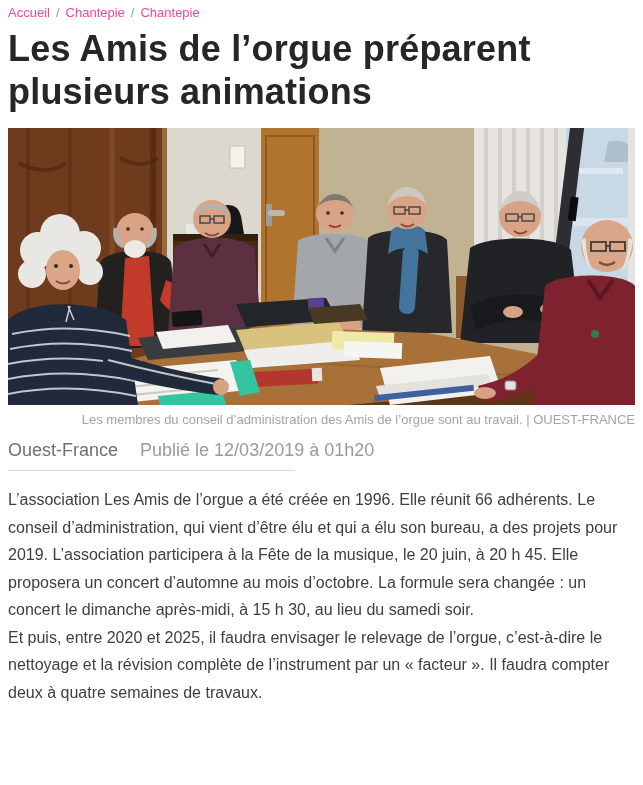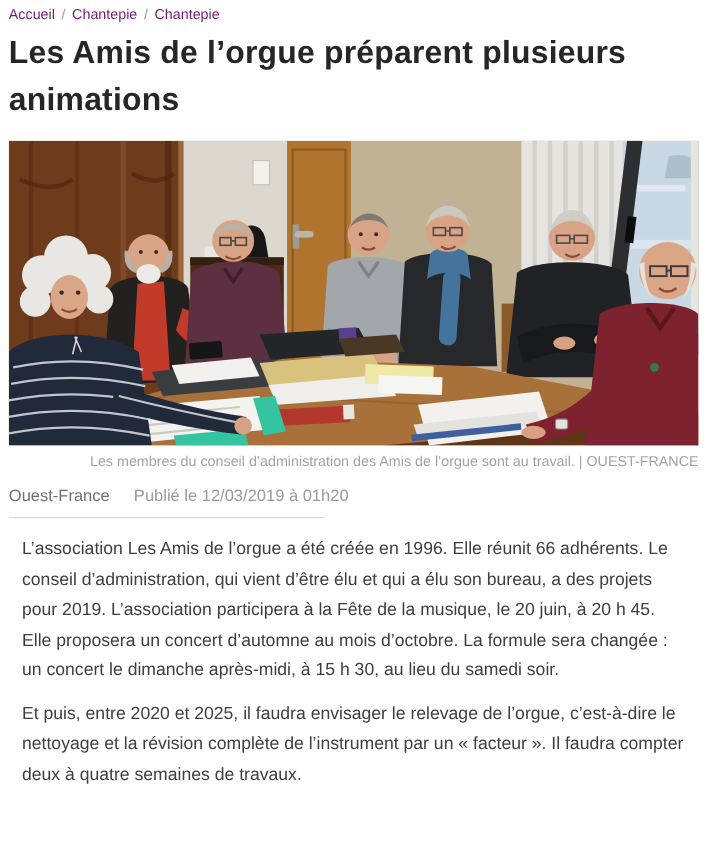--- a/index.html
+++ b/index.html
@@ -5,47 +5,47 @@
   html,body{margin:0;padding:0;background:#ffffff;}
   body{
     width:643px;height:785px;overflow:hidden;
     font-family:"Liberation Sans","DejaVu Sans",sans-serif;
     color:#3e3e3e;
   }
   .page{padding:5px 8px 0 8px;width:627px;}
 
   
   .breadcrumb{font-size:13px;line-height:16px;color:#8d8d8d;}
-  .breadcrumb a{color:#701a75;text-decoration:none;cursor:pointer;}
+  .breadcrumb a{color:#ec4899;text-decoration:none;cursor:pointer;}
   .breadcrumb .sep{margin:0 6px;color:#9b9b9b;}
 
   
   h1.title{
     margin:6px 0 15px 0;
-    font-size:29px;line-height:43px;font-weight:bold;color:#262626;
+    font-size:36px;line-height:43px;font-weight:bold;color:#262626;
     letter-spacing:0.2px;
   }
 
   
   figure{margin:0;padding:0;}
   .photo-wrap{width:627px;height:277px;overflow:hidden;background:#c7b89b;}
   figcaption{
     margin-top:7px;text-align:right;
     font-size:13px;line-height:16px;color:#a3a3a3;
   }
 
   
-  .byline{margin-top:13px;font-size:15px;line-height:19px;}
+  .byline{margin-top:13px;font-size:18px;line-height:19px;}
   .byline .source{color:#6f6f6f;text-decoration:none;cursor:pointer;margin-right:22px;}
   .byline .published{color:#9a9a9a;}
   .byline-rule{margin-top:10px;width:287px;border-top:1px solid #d9d9d9;height:0;}
 
   
   .article-body{margin-top:15px;font-size:16px;line-height:27.5px;color:#3e3e3e;}
-  .article-body p{margin:12px;}
+  .article-body p{margin:0;}
 </style>
 </head>
 <body>
 
 <div class="page">
 
   <nav class="breadcrumb">
     <a>Accueil</a><span class="sep">/</span><a>Chantepie</a><span class="sep">/</span><a>Chantepie</a>
   </nav>
 

